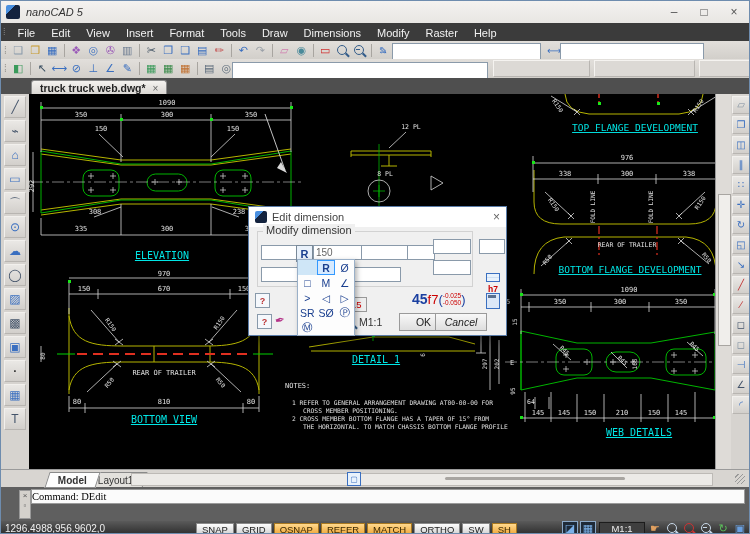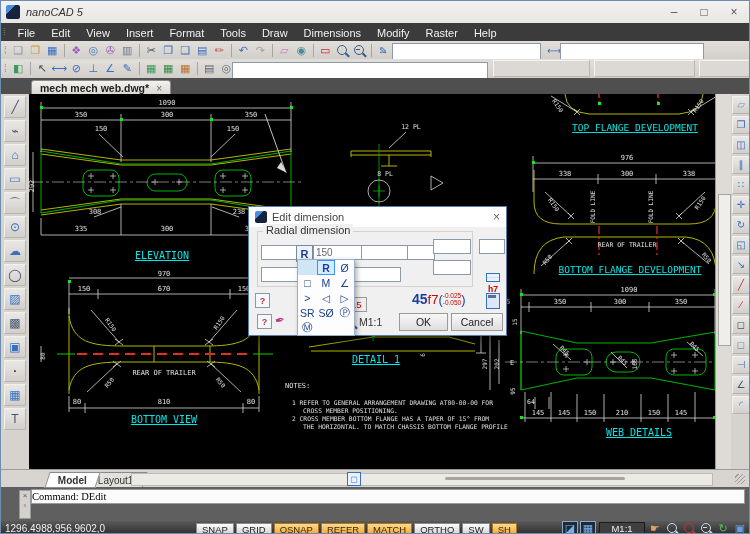--- a/index.html
+++ b/index.html
@@ -282,21 +282,21 @@
         </span>
       </span>
     <input class="abs tfield" style="left: 231px; top: 3px; width: 250px;">
     <span class="abs tseg" style="left:492px;top:1px;width:95px;"></span>
     <span class="abs tseg" style="left:593px;top:1px;width:99px;"></span>
     <span class="abs tseg" style="left:698px;top:1px;width:50px;"></span>
   </div>
 
   <div class="abs tabstrip">
     <div class="doctab">
-      <span class="lbl">mech mech web.dwg*</span>
+      <span class="lbl">truck truck web.dwg*</span>
       <span class="x">×</span>
     </div>
   </div>
 
   <div class="abs ltool">
       <span class="vbtn">
         <span class="glyph" style="color: rgb(68, 84, 106);">╱</span>
       </span>
       <span class="vbtn">
         <span class="glyph" style="color: rgb(68, 84, 106);">⌁</span>
@@ -528,21 +528,21 @@
       </span>
     </div>
 
   <div class="abs dlg">
     <div class="dlgtitle">
       <span class="dlgico"></span>
       <span class="t">Edit dimension</span>
       <span class="dlgx">×</span>
     </div>
     <div class="grp"></div>
-    <span class="grplbl">Radial dimension</span>
+    <span class="grplbl">Modify dimension</span>
     <input class="fld" style="left: 12px; top: 38px; width: 33px;">
     <span class="symbtn">R</span>
     <input class="fld" style="left: 64px; top: 38px; width: 44px;" value="150">
     <input class="fld" style="left: 112px; top: 38px; width: 42px;">
     <input class="fld" style="left: 158px; top: 38px; width: 22px;">
     <input class="fld" style="left: 184px; top: 32px; width: 32px;">
     <input class="fld" style="left: 184px; top: 53px; width: 32px;">
     <input class="fld" style="left: 230px; top: 32px; width: 20px;">
     <input class="fld" style="left: 12px; top: 60px; width: 134px;">
     <div class="sympop" id="sym-popup">
@@ -577,21 +577,21 @@
     <div class="h7ico">
       <span class="tbl"></span>
       <span class="txt">h7</span>
     </div>
     <div class="calc"></div>
     <div class="dlgscale">
       <span class="mag"></span>
       <span>M1:1</span>
     </div>
     <div class="dbtn" style="left:150px;top:106px;width:47px;">OK</div>
-    <div class="dbtn" style="left:202px;top:106px;width:50px;">Cancel</div>
+    <div class="dbtn" style="left:186px;top:106px;width:50px;font-style:italic;">Cancel</div>
   </div>
 
   <div class="abs sheetstrip">
     <div class="sheettab active" style="left:46px;">
         <span>Model</span>
       </div>
     <div class="sheettab" style="left:86px;">
         <span>Layout1</span>
       </div>
     <div class="hchannel">

